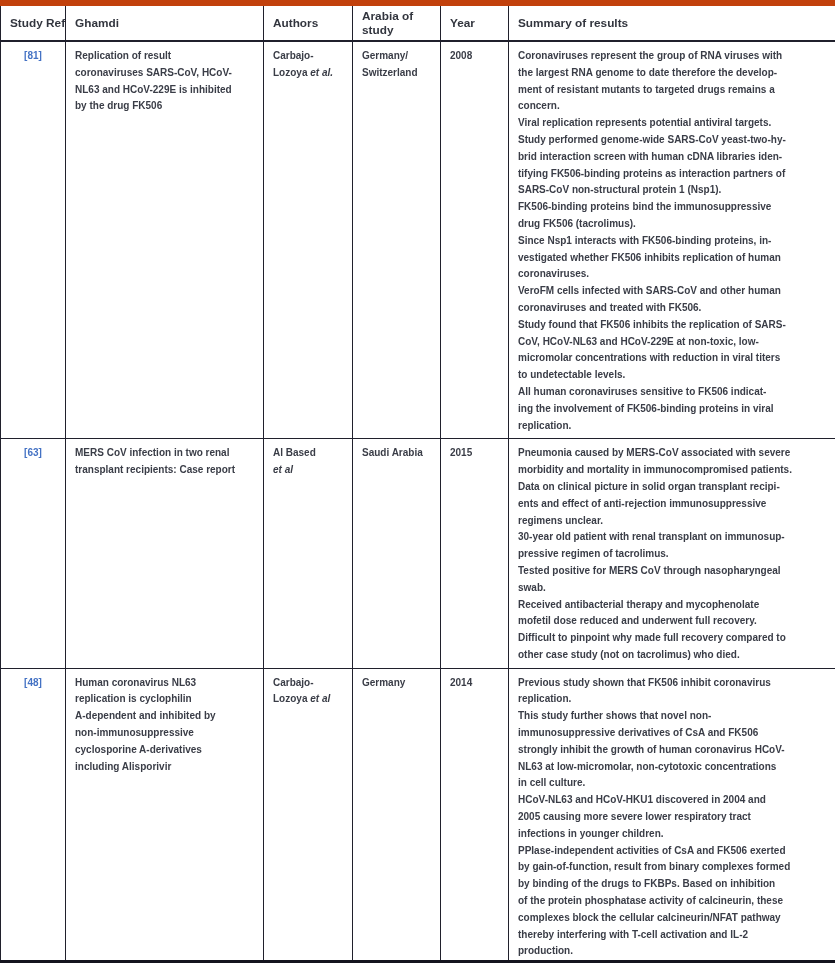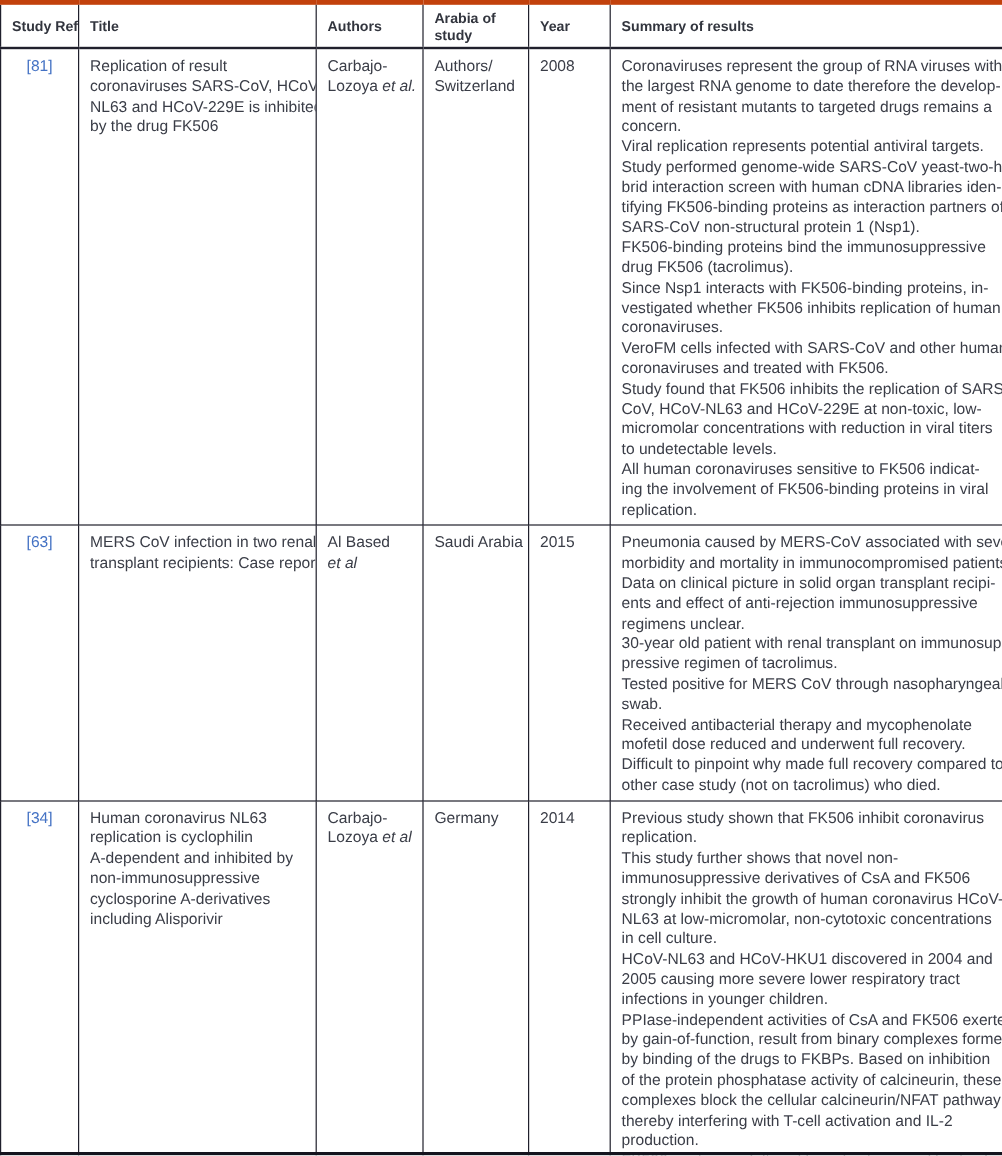--- a/index.html
+++ b/index.html
@@ -18,35 +18,35 @@
   table.studies-table {
     border-collapse: collapse;
     table-layout: fixed;
     width: 835px;
     color: #3a3d47;
   }
   th, td {
     border: 1px solid #20202c;
     vertical-align: top;
     padding: 6px 8px 4px 9px;
-    font-size: 13px;
+    font-size: 10px;
     line-height: 16.8px;
     white-space: pre;
     overflow: hidden;
-    font-weight: normal;
+    font-weight: bold;
     text-align: left;
   }
   thead th {
     font-weight: 700;
     font-size: 11.8px;
     line-height: 14px;
     vertical-align: middle;
     padding-top: 3px;
     padding-bottom: 3px;
-    border-top: 4px solid #c2410c;
+    border-top: 6px solid #c2410c;
     border-bottom: 2px solid #20202c;
     color: #32353e;
   }
   thead tr { height: 38px; }
   tbody tr.row-0 { height: 392px; }
   tbody tr.row-1 { height: 224px; }
   td.ref-cell {
     text-align: center;
     padding-left: 2px;
     padding-right: 2px;
@@ -75,38 +75,38 @@
       <col style="width:65px">
       <col style="width:198px">
       <col style="width:89px">
       <col style="width:88px">
       <col style="width:68px">
       <col style="width:327px">
     </colgroup>
     <thead>
       <tr>
         <th>Study Ref</th>
-        <th>Title</th>
+        <th>Ghamdi</th>
         <th>Authors</th>
         <th>Arabia of
 study</th>
         <th>Year</th>
         <th>Summary of results</th>
       </tr>
     </thead>
     <tbody>
       <tr class="row-0">
         <td class="ref-cell"><a href="#" class="ref-link">[81]</a></td>
         <td>Replication of result
 coronaviruses SARS-CoV, HCoV-
 NL63 and HCoV-229E is inhibited
 by the drug FK506</td>
         <td><span>Carbajo-
 Lozoya </span><span class="italic">et al.</span></td>
-        <td>Authors/
+        <td>Germany/
 Switzerland</td>
         <td>2008</td>
         <td>Coronaviruses represent the group of RNA viruses with
 the largest RNA genome to date therefore the develop-
 ment of resistant mutants to targeted drugs remains a
 concern.
 Viral replication represents potential antiviral targets.
 Study performed genome-wide SARS-CoV yeast-two-hy-
 brid interaction screen with human cDNA libraries iden-
 tifying FK506-binding proteins as interaction partners of
@@ -142,21 +142,21 @@
 30-year old patient with renal transplant on immunosup-
 pressive regimen of tacrolimus.
 Tested positive for MERS CoV through nasopharyngeal
 swab.
 Received antibacterial therapy and mycophenolate
 mofetil dose reduced and underwent full recovery.
 Difficult to pinpoint why made full recovery compared to
 other case study (not on tacrolimus) who died.</td>
       </tr>
       <tr class="row-2">
-        <td class="ref-cell"><a href="#" class="ref-link">[34]</a></td>
+        <td class="ref-cell"><a href="#" class="ref-link">[48]</a></td>
         <td>Human coronavirus NL63
 replication is cyclophilin
 A-dependent and inhibited by
 non-immunosuppressive
 cyclosporine A-derivatives
 including Alisporivir</td>
         <td><span>Carbajo-
 Lozoya </span><span class="italic">et al</span></td>
         <td>Germany</td>
         <td>2014</td>

